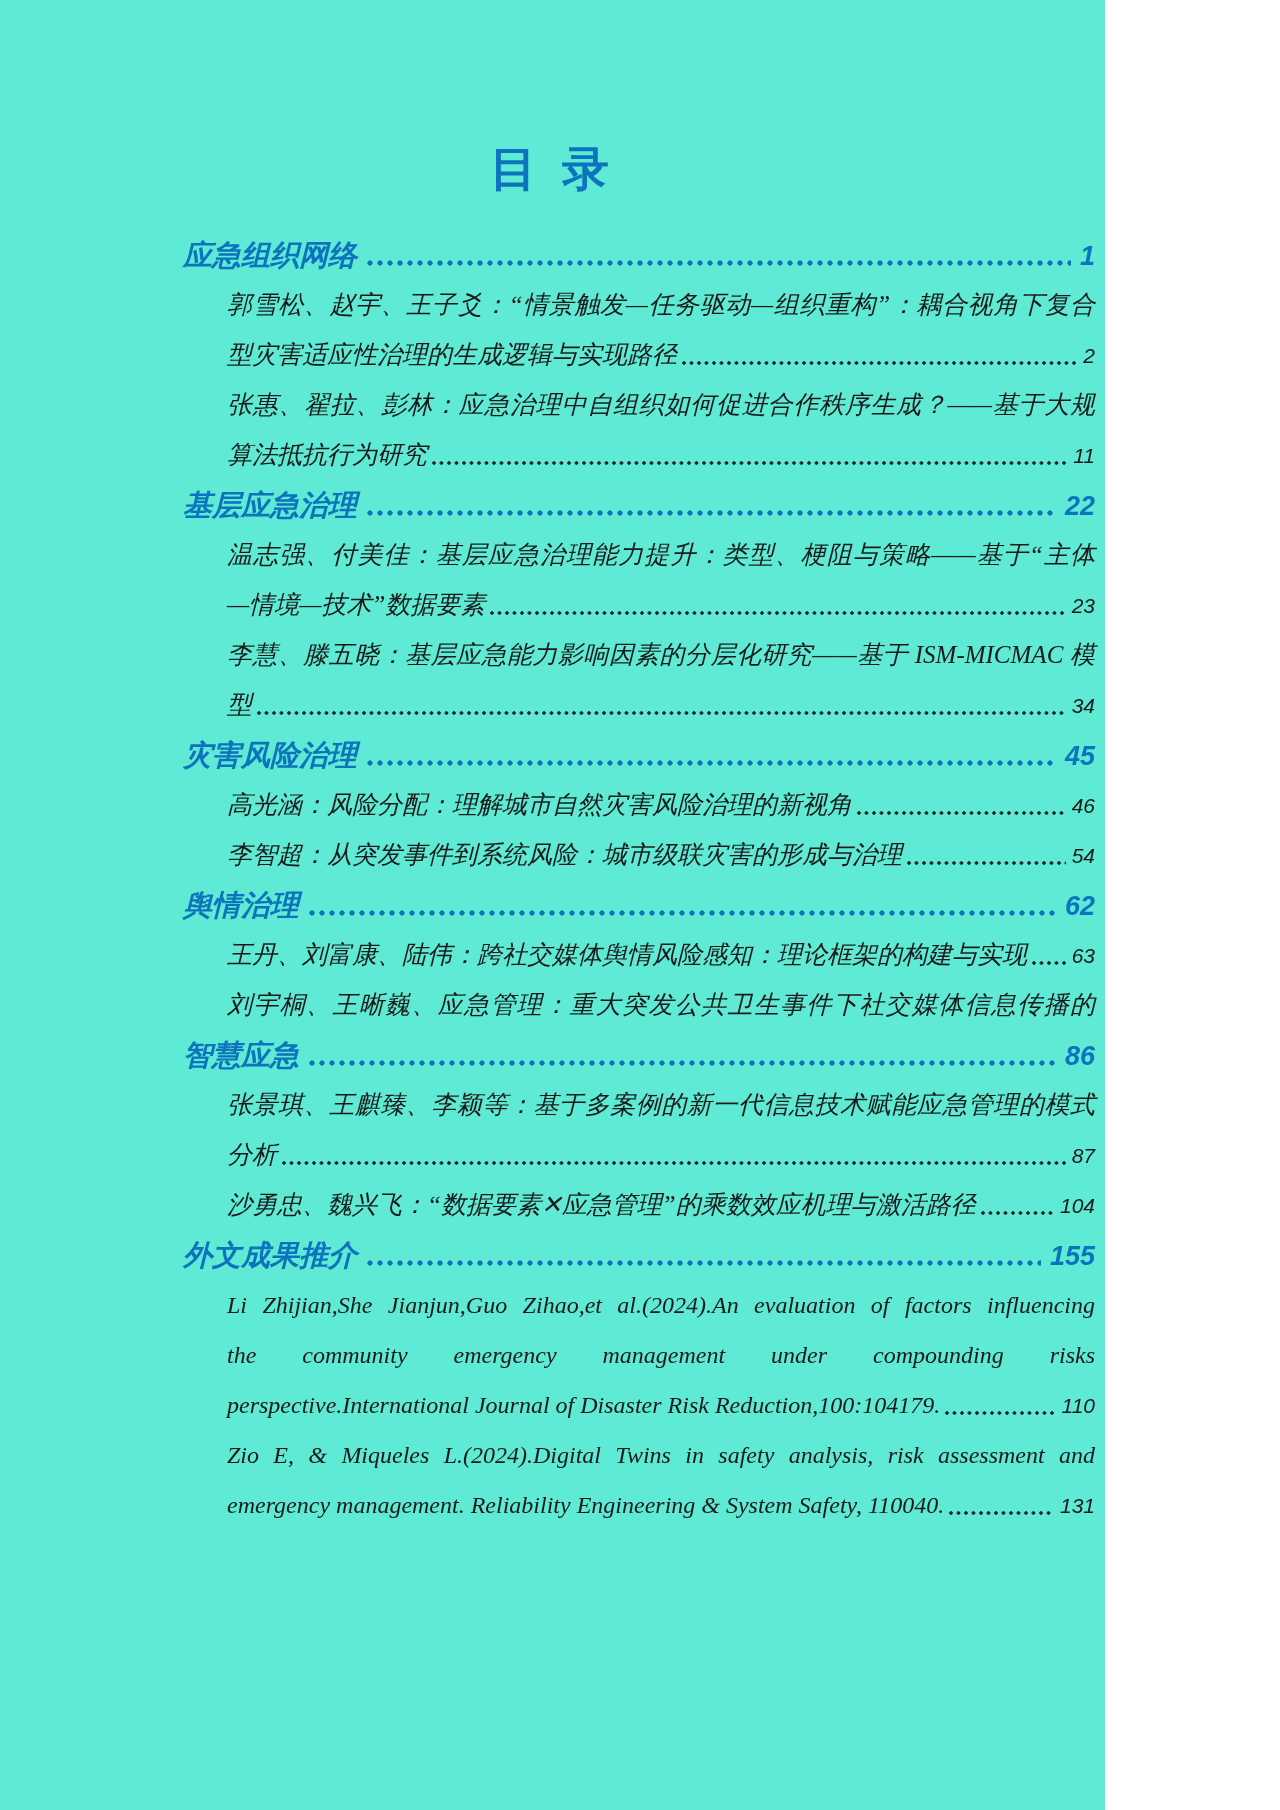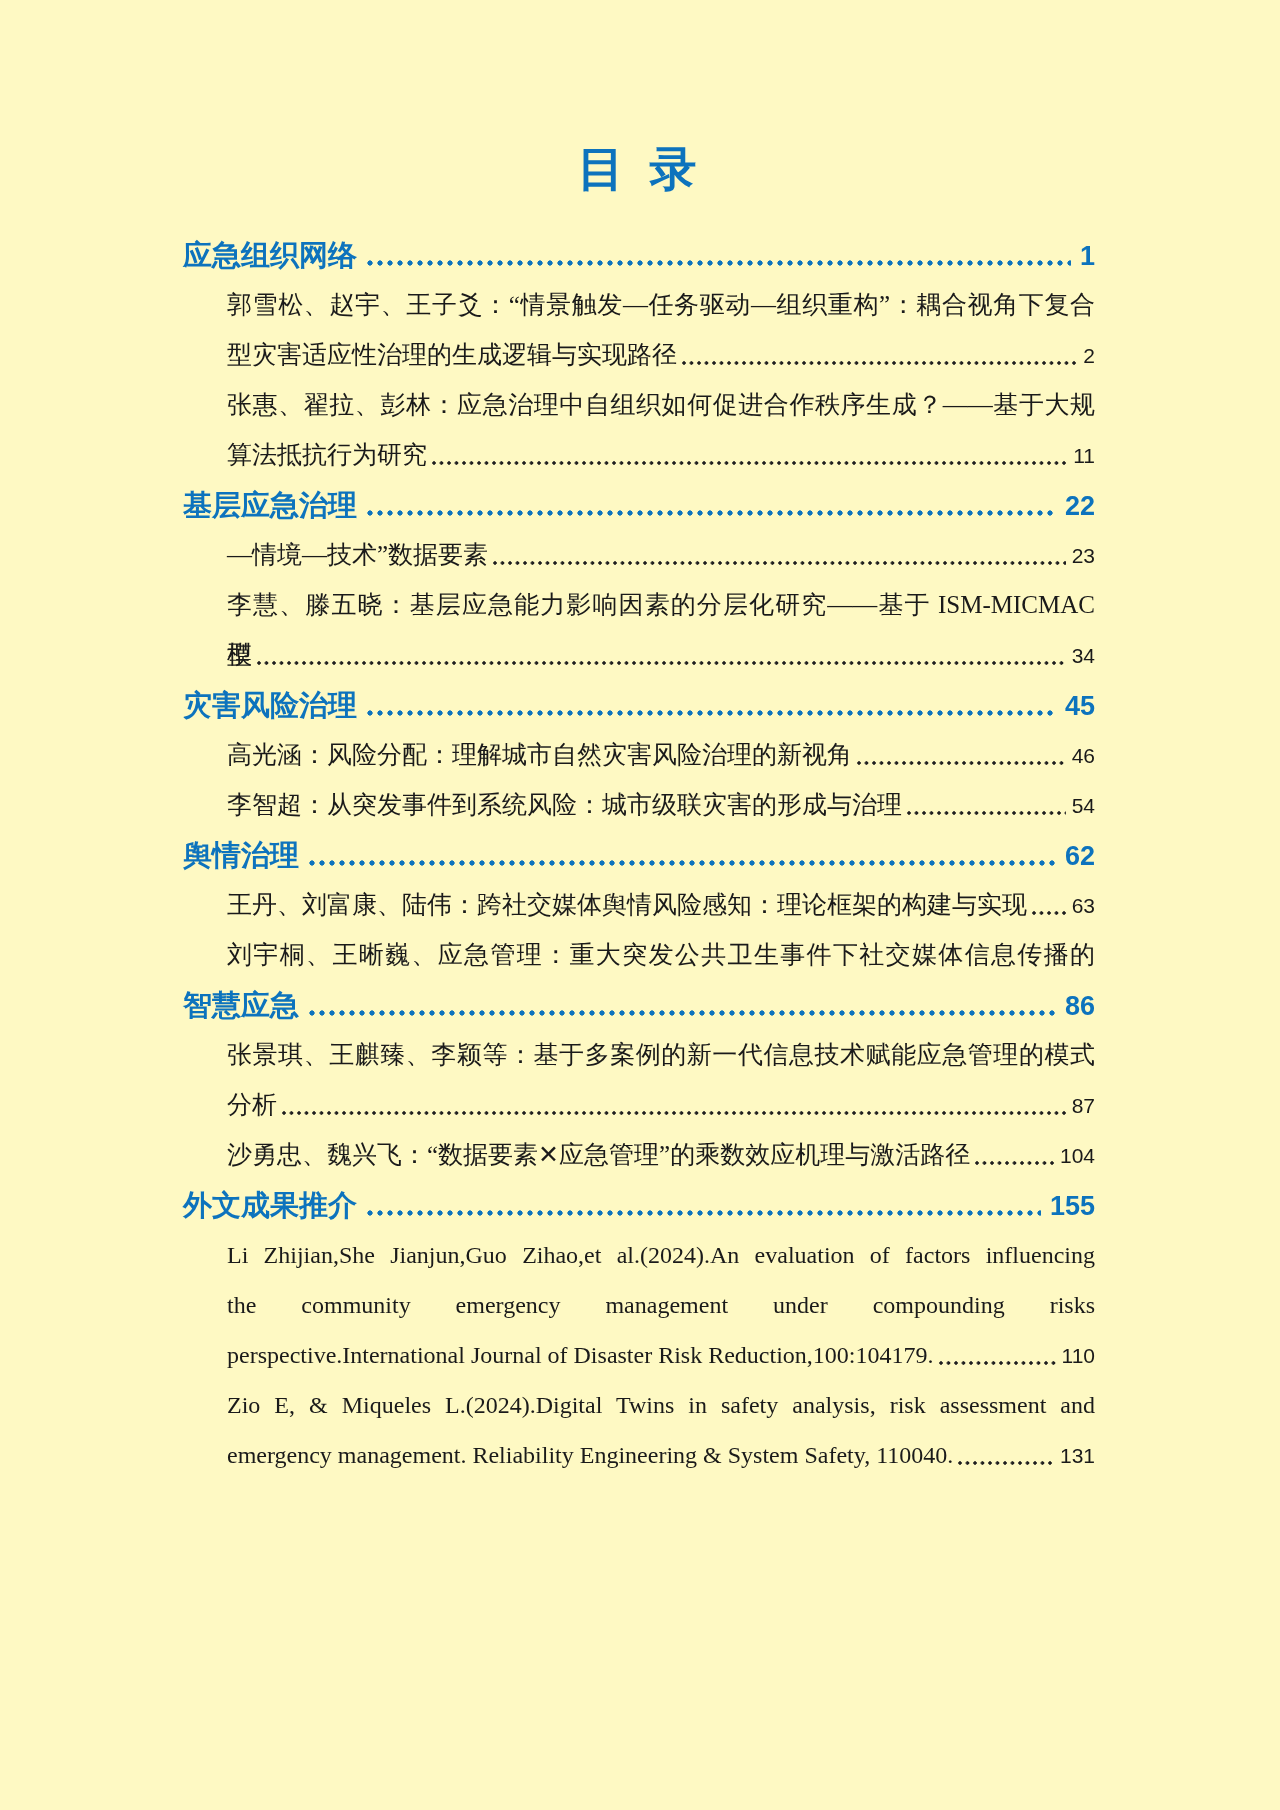--- a/index.html
+++ b/index.html
@@ -1,20 +1,20 @@
 <!DOCTYPE html>
 <html style="--accent: #0d73bd;"><head>
 <meta charset="utf-8">
 <style>
   html,body{margin:0;padding:0;background:#ffffff;}
   .page{
     position:relative;
-    width:1280px;
+    width:1105px;
     height:1810px;
-    background:#fef9c3;
+    background:#5eead4;
     overflow:hidden;
     font-family:"Liberation Sans",sans-serif;
     color:#1a1a1a;
   }
   .doc-title{
     position:absolute;
     top:138px;
     left:0;
     width:100%;
     text-align:center;
@@ -29,20 +29,21 @@
     left:183px;
     top:230px;
     width:912px;
   }
   .row{
     display:flex;
     align-items:baseline;
     height:50px;
     line-height:50px;
     white-space:nowrap;
+    font-style:italic;
   }
   .row.section{
     font-family:"Liberation Sans",sans-serif;
     font-weight:700;
     font-size:29px;
     color:var(--accent,#0d73bd);
   }
   .row.entry{
     padding-left:44px;
     font-family:"Liberation Serif","DejaVu Serif",serif;
@@ -111,20 +112,21 @@
         <div class="row entry">
           <span class="text">算法抵抗行为研究</span>
           <span class="leader"></span>
           <span class="page-num">11</span>
         </div>
         <div class="row section">
           <span class="text">基层应急治理</span>
           <span class="leader"></span>
           <span class="page-num">22</span>
         </div>
+        <div class="row entry justify"><span class="text">温志强、付美佳：基层应急治理能力提升：类型、梗阻与策略——基于“主体</span></div>
         <div class="row entry">
           <span class="text">—情境—技术”数据要素</span>
           <span class="leader"></span>
           <span class="page-num">23</span>
         </div>
         <div class="row entry justify"><span class="text">李慧、滕五晓：基层应急能力影响因素的分层化研究——基于 ISM-MICMAC 模</span></div>
         <div class="row entry">
           <span class="text">型</span>
           <span class="leader"></span>
           <span class="page-num">34</span>

